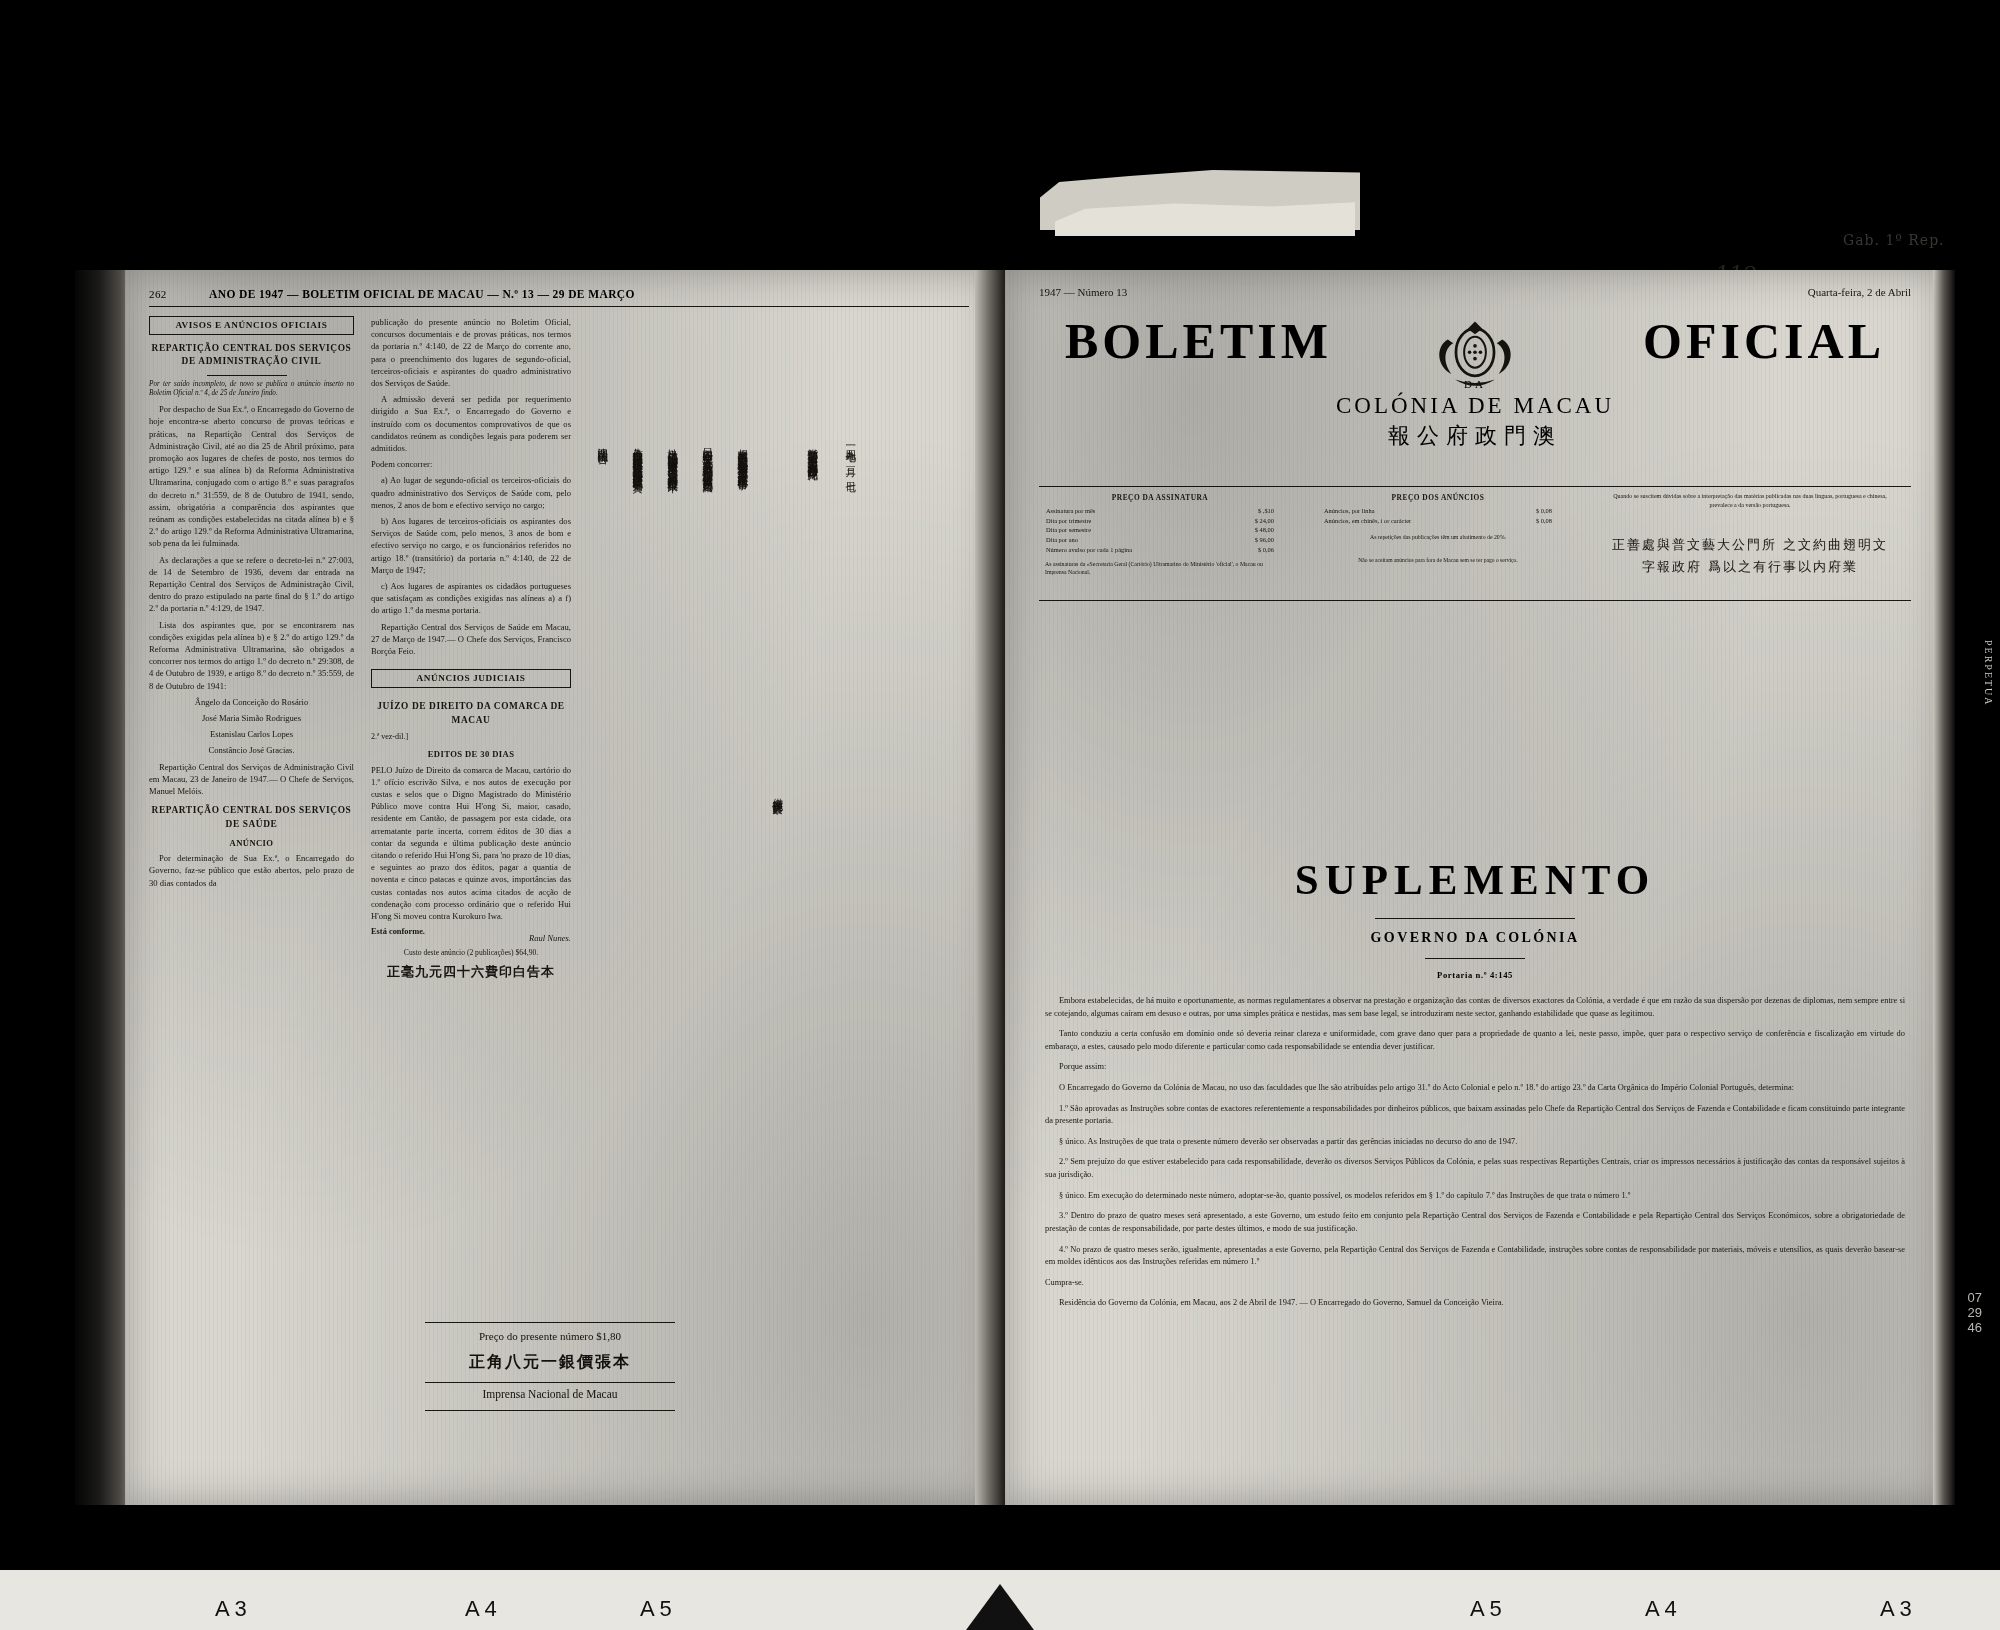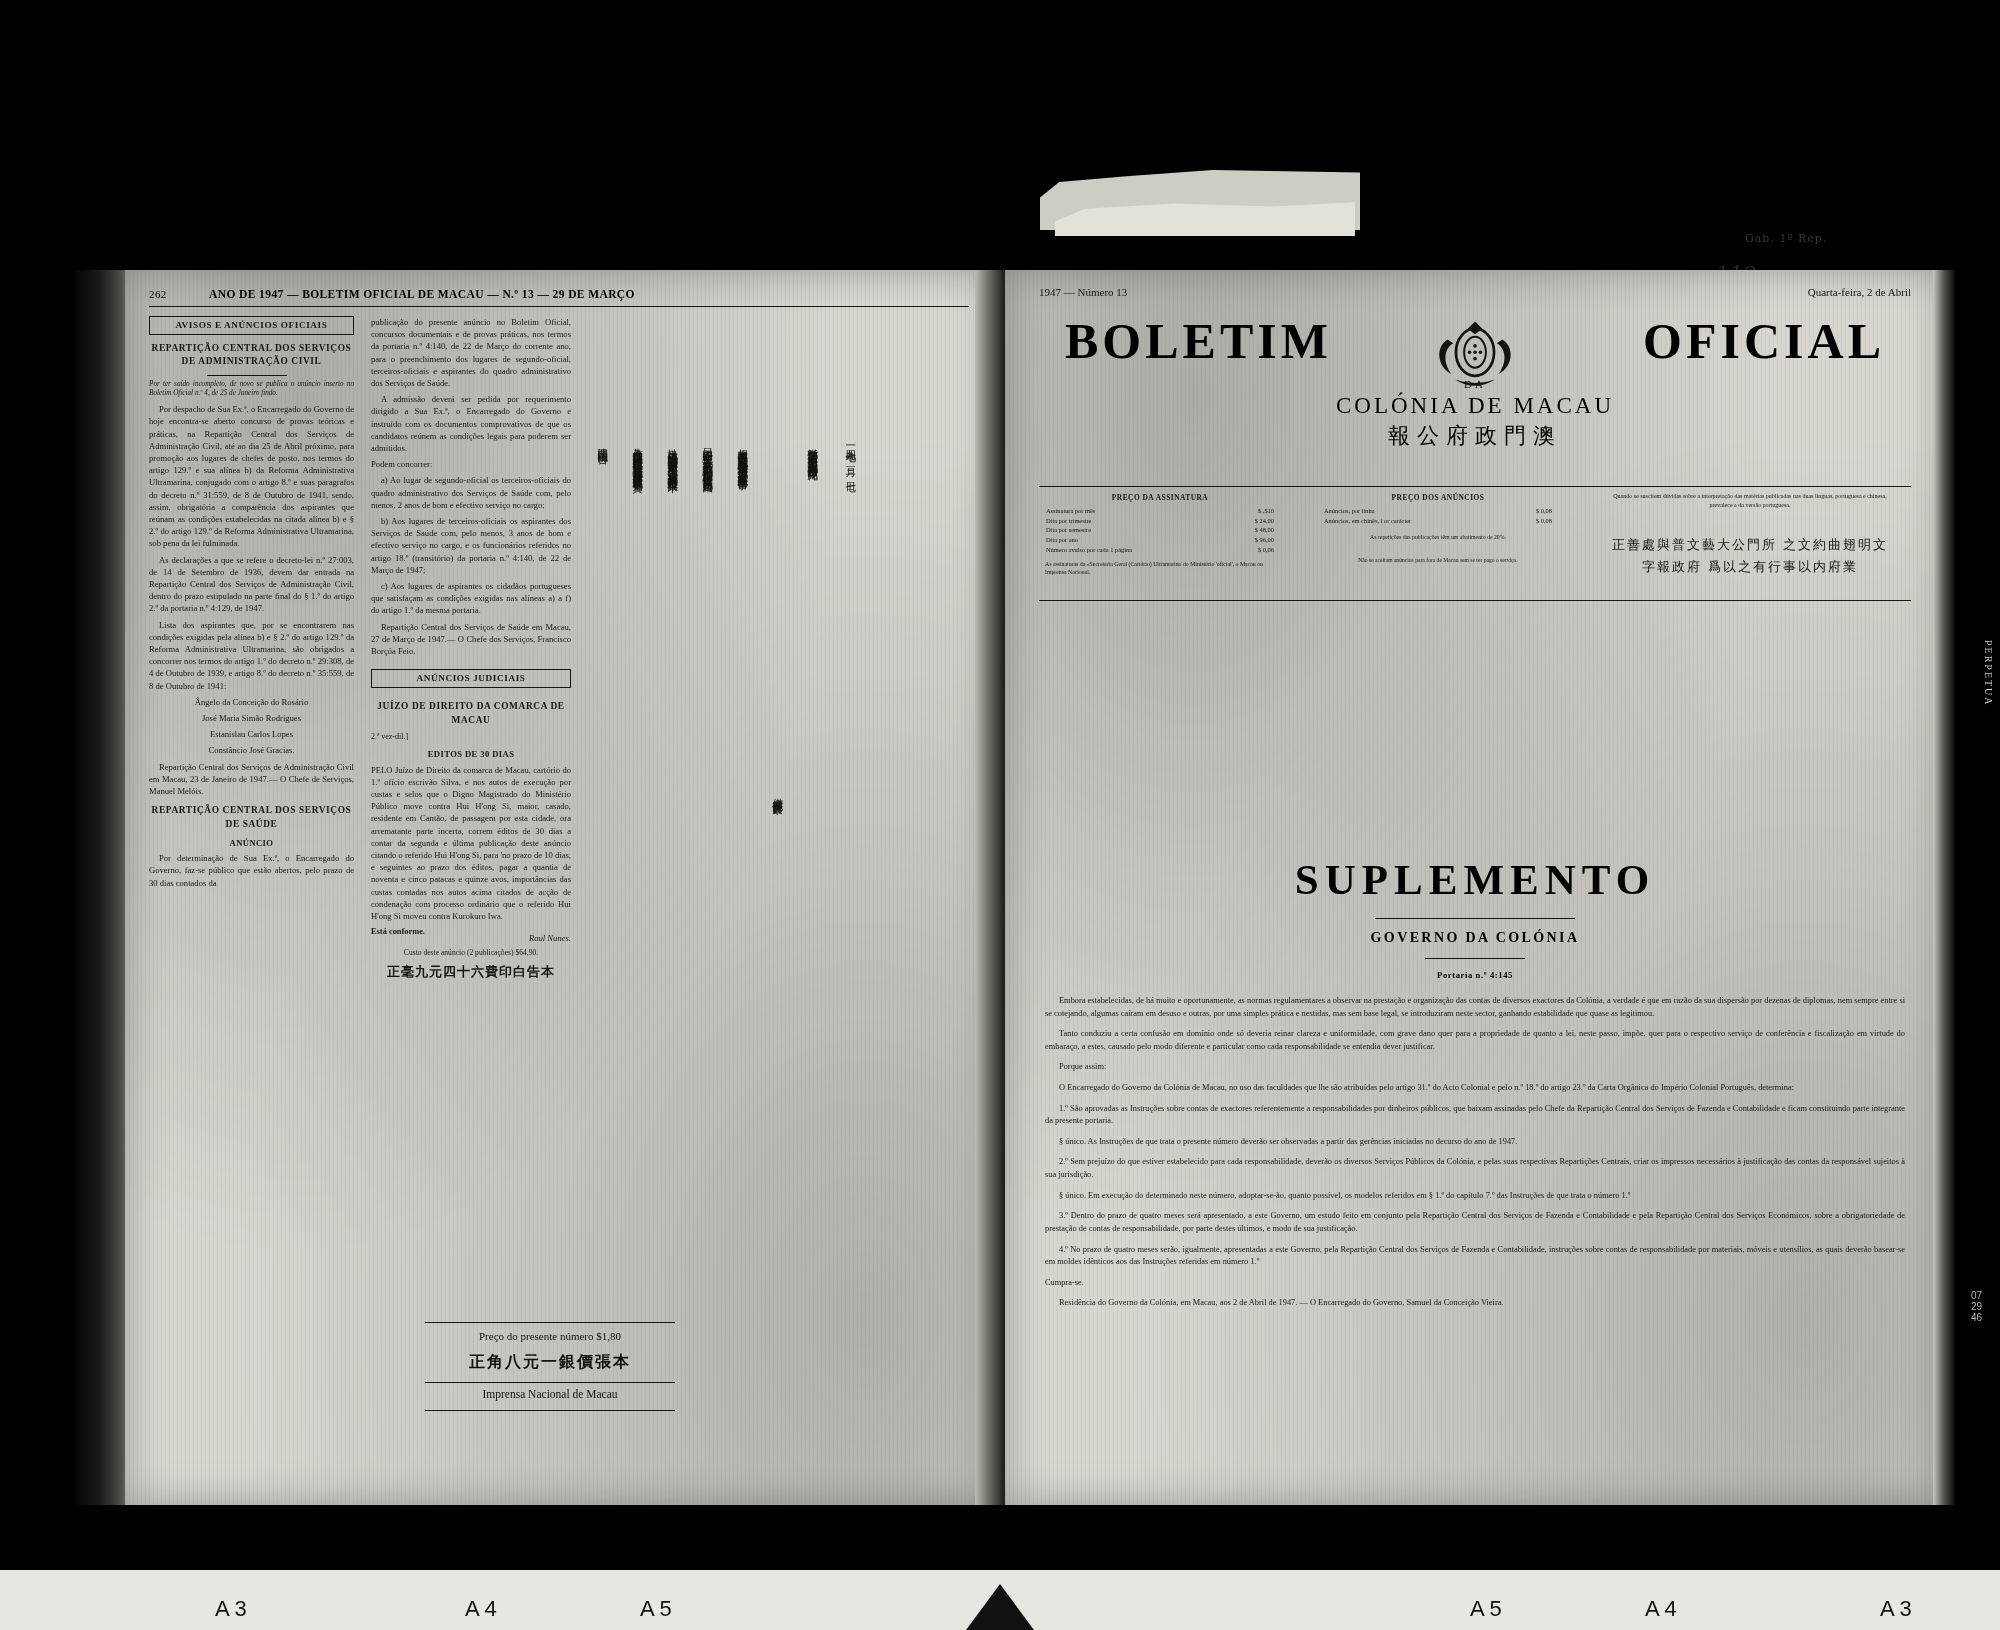--- a/index.html
+++ b/index.html
@@ -84,36 +84,36 @@
       width:0;height:0;border-left:34px solid transparent;border-right:34px solid transparent;border-bottom:46px solid #111;}
   .strip-black{position:absolute;left:0;bottom:60px;width:2000px;height:10px;background:#000;}
 
   
   .torn{position:absolute;left:1040px;top:170px;width:320px;height:60px;background:#cfccc4;
         clip-path:polygon(0 46%,6% 20%,28% 10%,54% 0,100% 4%,100% 100%,0 100%);}
   .torn2{position:absolute;left:1055px;top:200px;width:300px;height:36px;background:#e4e1d9;
         clip-path:polygon(0 60%,10% 24%,40% 10%,72% 18%,100% 6%,100% 100%,0 100%);}
 
   .sidetab{position:absolute;right:6px;top:640px;writing-mode:vertical-rl;font-size:10px;letter-spacing:2px;color:#cfcdc7;}
-  .filmnum{position:absolute;color:#b9b7b1;font-family:"Liberation Sans",sans-serif;font-size:10px;}
+  .filmnum{position:absolute;color:#b9b7b1;font-family:"Liberation Sans",sans-serif;font-size:13px;}
 </style>
 </head>
 <body>
 
 <div id="scan">
 
   <div class="torn"></div>
   <div class="torn2"></div>
 
   <div class="hand" style="left:1635px;top:272px;font-size:11px;">Entrada N.º</div>
   <div class="hand" style="left:1715px;top:262px;font-size:22px;font-style:italic;">112</div>
   <div class="hand" style="left:1638px;top:300px;font-size:11px;">Data</div>
   <div class="hand" style="left:1690px;top:290px;font-size:19px;font-style:italic;">3 de Abril</div>
   <div class="hand" style="left:1845px;top:292px;font-size:17px;">7</div>
-  <div class="hand" style="left:1745px;top:232px;font-size:11px;letter-spacing:1px;color:#3a3733;text-align:right;">Gab. 1º Rep.</div>
+  <div class="hand" style="left:1843px;top:232px;font-size:14px;letter-spacing:1px;color:#3a3733;text-align:right;">Gab. 1º Rep.</div>
 
   <div class="book">
     <div class="gutter"></div>
 
     <div class="page left">
       <div class="lp-head">
         <span class="pg">262</span>
         <span class="ttl">ANO DE 1947 — BOLETIM OFICIAL DE MACAU — N.º 13 — 29 DE MARÇO</span>
       </div>
       <div class="rule" style="left:24px;top:36px;width:820px;"></div>

